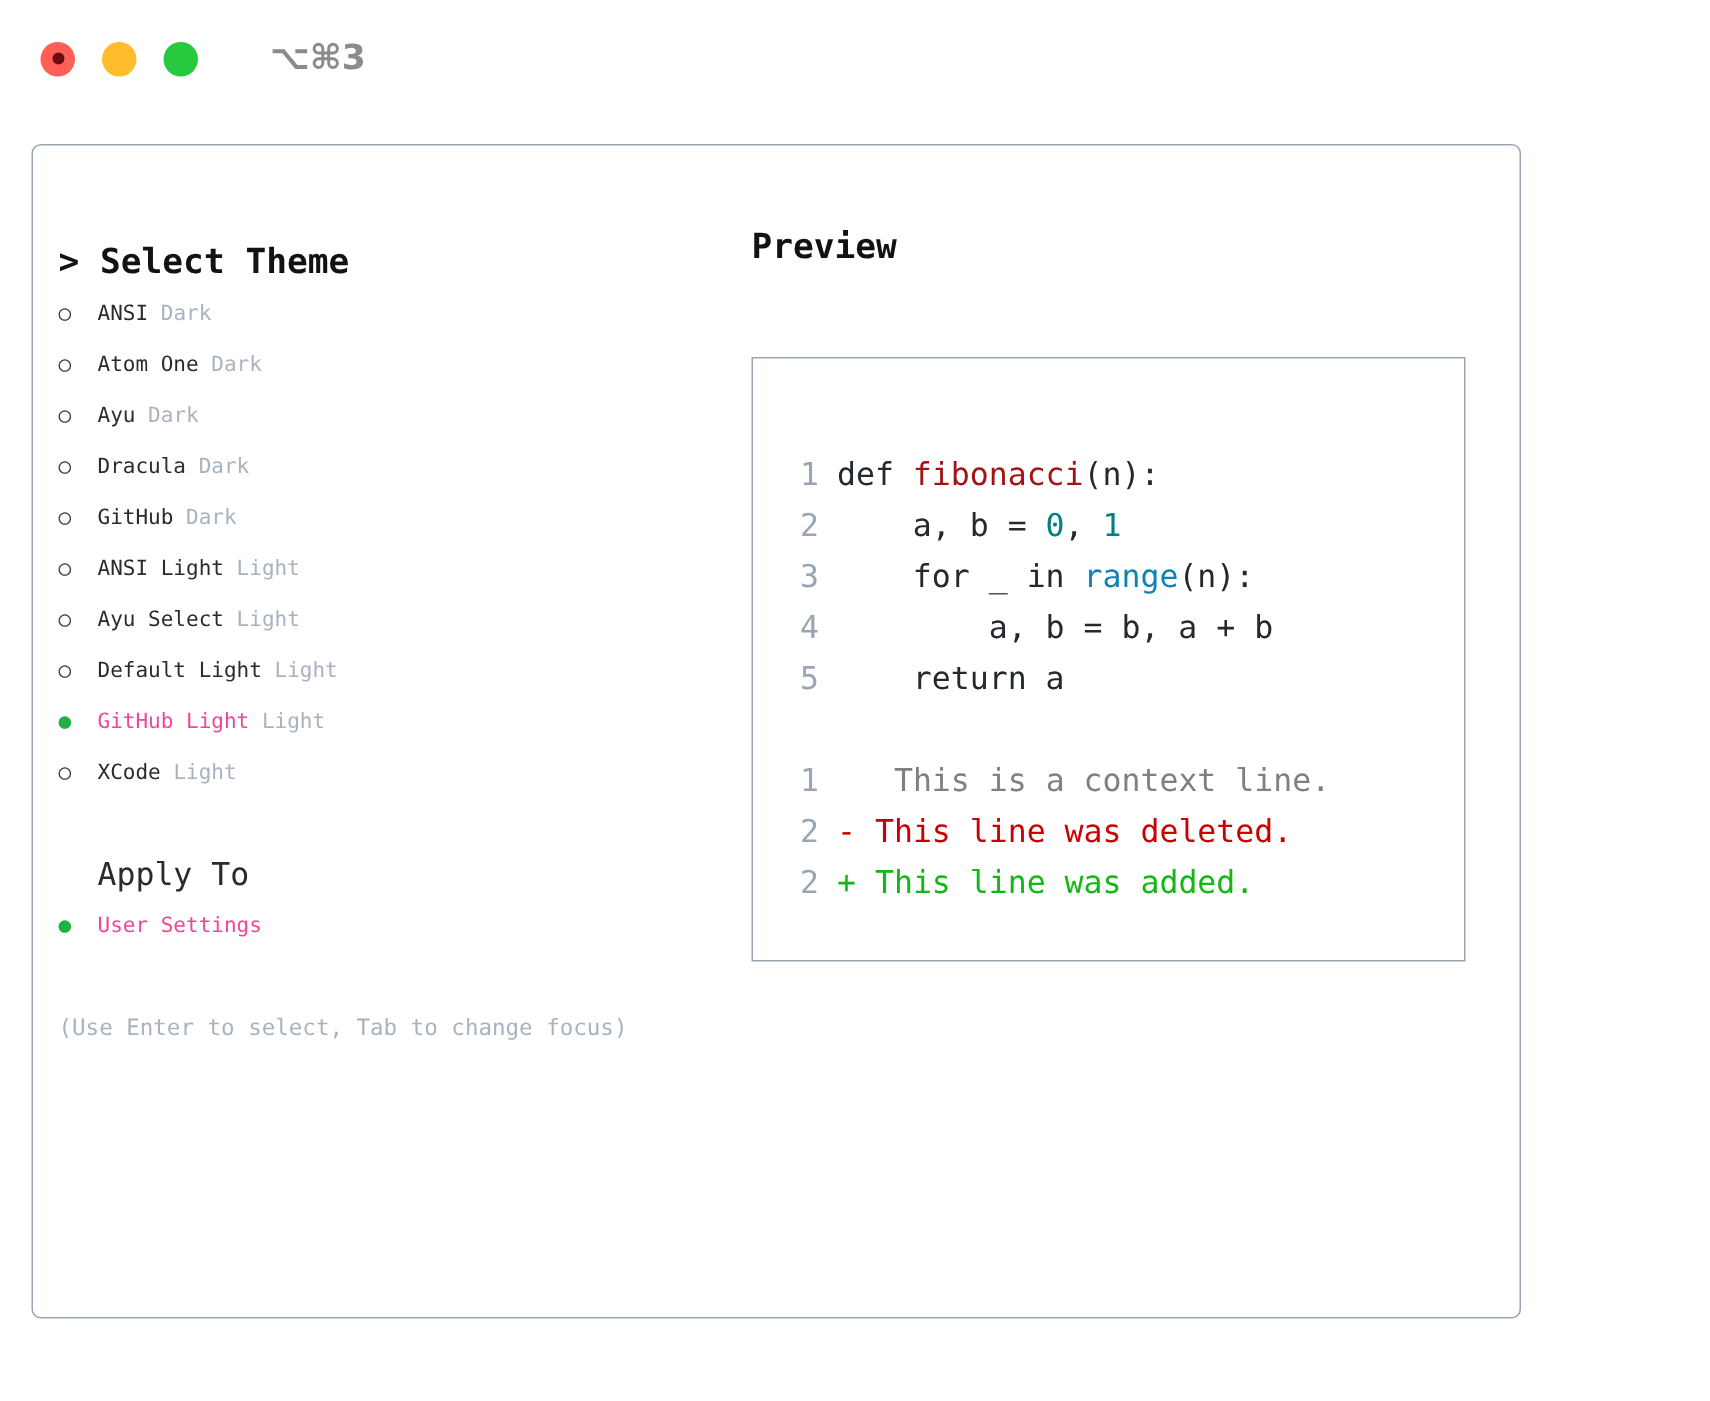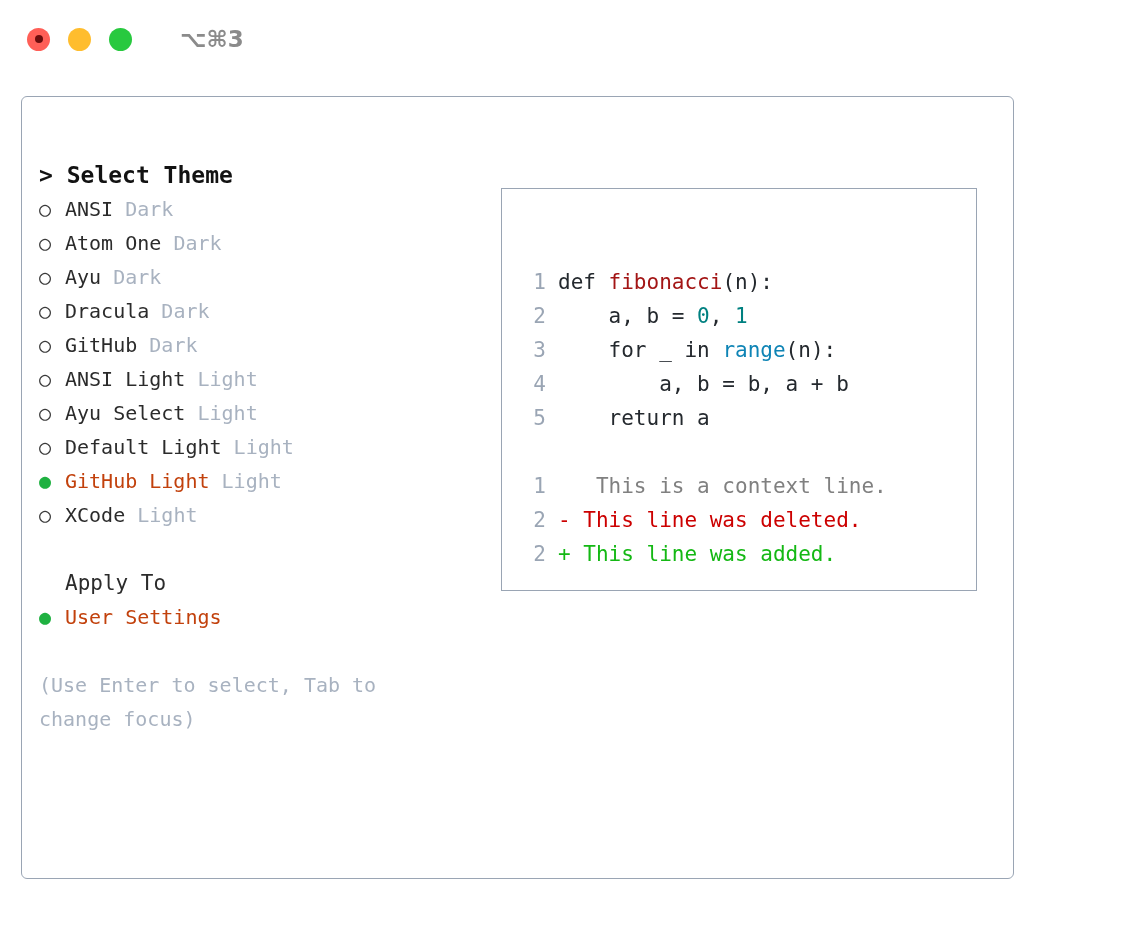--- a/index.html
+++ b/index.html
@@ -88,65 +88,65 @@
     width: 430px;
   }
   .col-head {
     font-size: 23px;
     font-weight: bold;
     color: #121212;
     line-height: 34px;
     white-space: pre;
   }
   .row {
-    font-size: 20px;
+    font-size: 14px;
     line-height: 34px;
     color: #2b2b2b;
     white-space: pre;
     display: block;
   }
   .marker {
     display: inline-block;
     width: 26px;
     color: #3a3a3a;
   }
   .marker.sel { color: #1fb141; }
-  .row.selected .label { color: #c2410c; }
+  .row.selected .label { color: #ec4899; }
   .label { color: #2b2b2b; }
   .tag { color: #a8b2c0; }
   .spacer { height: 34px; }
   .group-head {
     font-size: 21px;
     line-height: 34px;
     color: #2b2b2b;
     white-space: pre;
     padding-left: 26px;
   }
   .hint {
     margin-top: 34px;
-    font-size: 20px;
+    font-size: 15px;
     line-height: 34px;
     color: #a8b2c0;
     width: 400px;
   }
   
   .right-col {
     position: absolute;
     left: 479px;
     top: 51px;
     width: 480px;
   }
   .preview-box {
-    margin-top: 40px;
+    margin-top: 56px;
     width: 476px;
     height: 403px;
     border: 1.6px solid #9aa5b4;
     box-sizing: border-box;
     background: #ffffff;
-    padding: 76px 0 0 20px;
+    padding: 60px 0 0 20px;
   }
   .code-line {
     font-size: 21px;
     line-height: 34px;
     white-space: pre;
     color: #24292e;
   }
   .ln {
     display: inline-block;
     width: 24px;
@@ -199,20 +199,21 @@
 
         <div class="group-head">Apply To</div>
         <div id="apply-to-list">
             <div class="row selected"><span class="marker sel">●</span><span class="label">User Settings</span></div>
           </div>
 
         <div class="hint">(Use Enter to select, Tab to change focus)</div>
       </div>
 
       <div class="right-col">
+        <div class="col-head">Preview</div>
 
         <div class="preview-box">
           <div id="code-block">
               <div class="code-line"><span class="ln">1</span><span>def </span><span class="kw-fn">fibonacci</span><span>(n):</span></div>
               <div class="code-line"><span class="ln">2</span><span>    a, b = </span><span class="kw-num">0</span><span>, </span><span class="kw-num">1</span></div>
               <div class="code-line"><span class="ln">3</span><span>    for _ in </span><span class="kw-call">range</span><span>(n):</span></div>
               <div class="code-line"><span class="ln">4</span><span>        a, b = b, a + b</span></div>
               <div class="code-line"><span class="ln">5</span><span>    return a</span></div>
             </div>
           <div class="diff-gap"></div>

